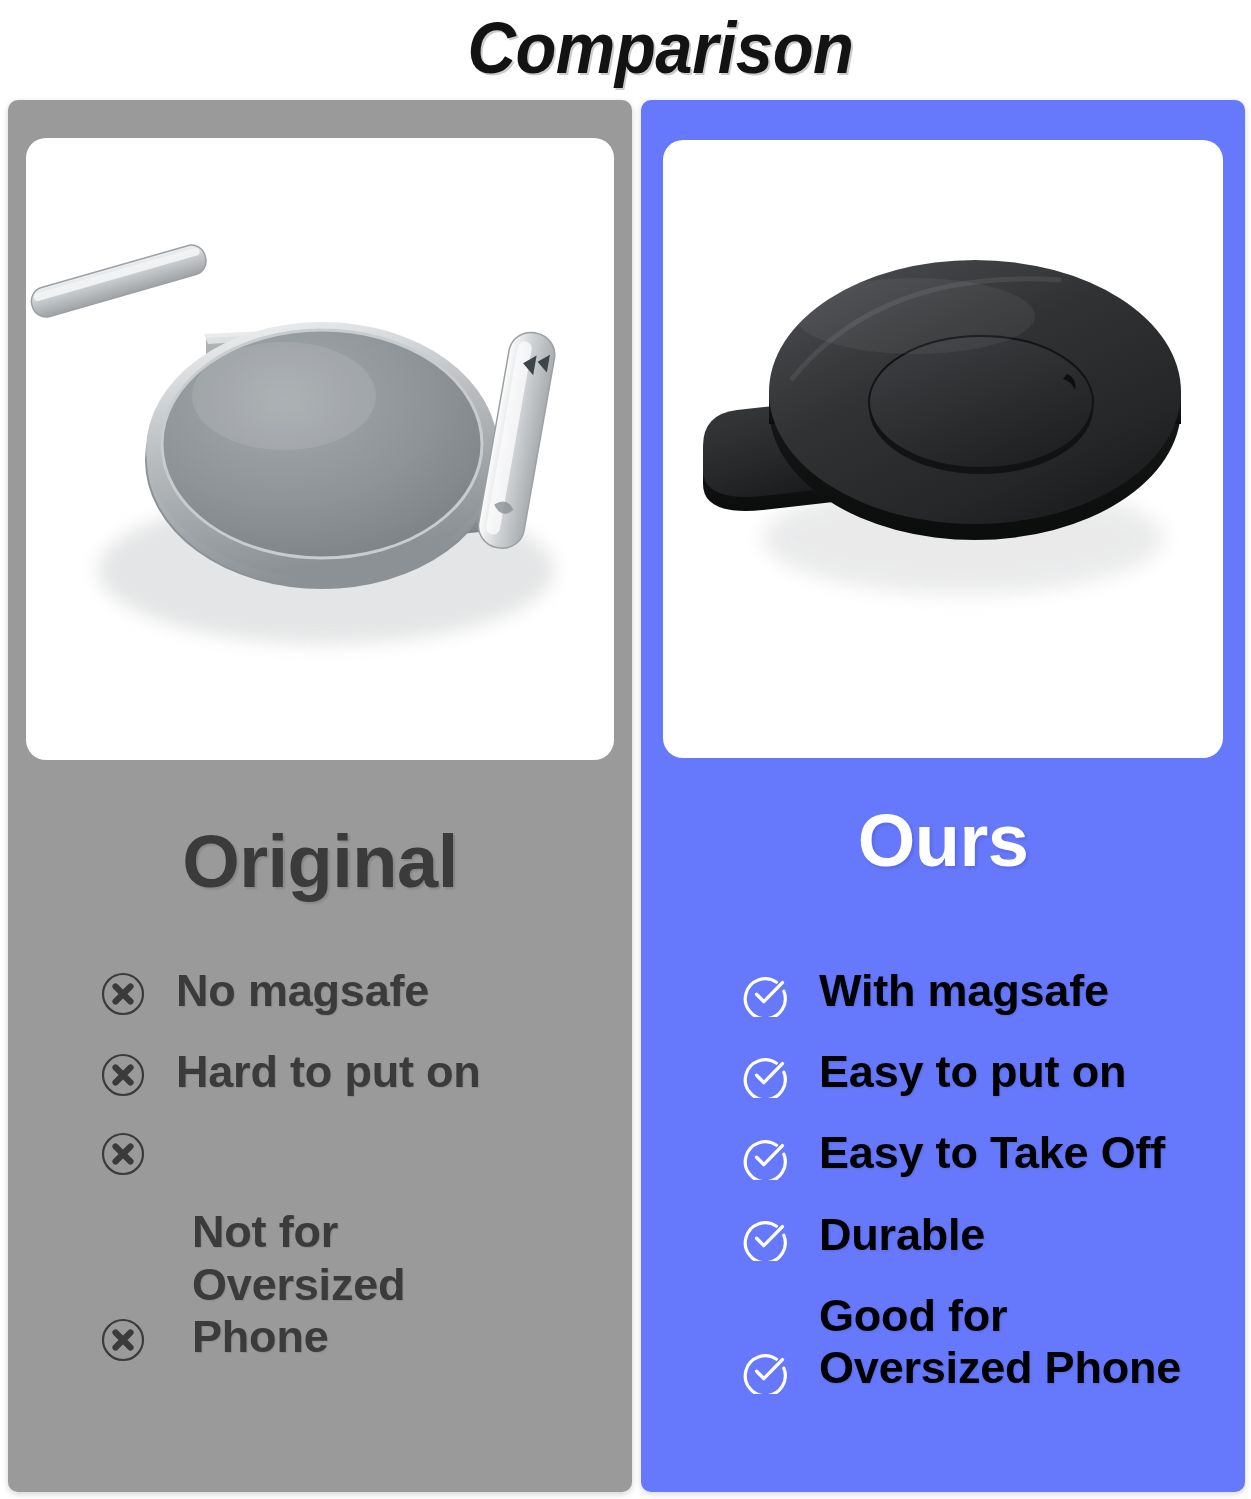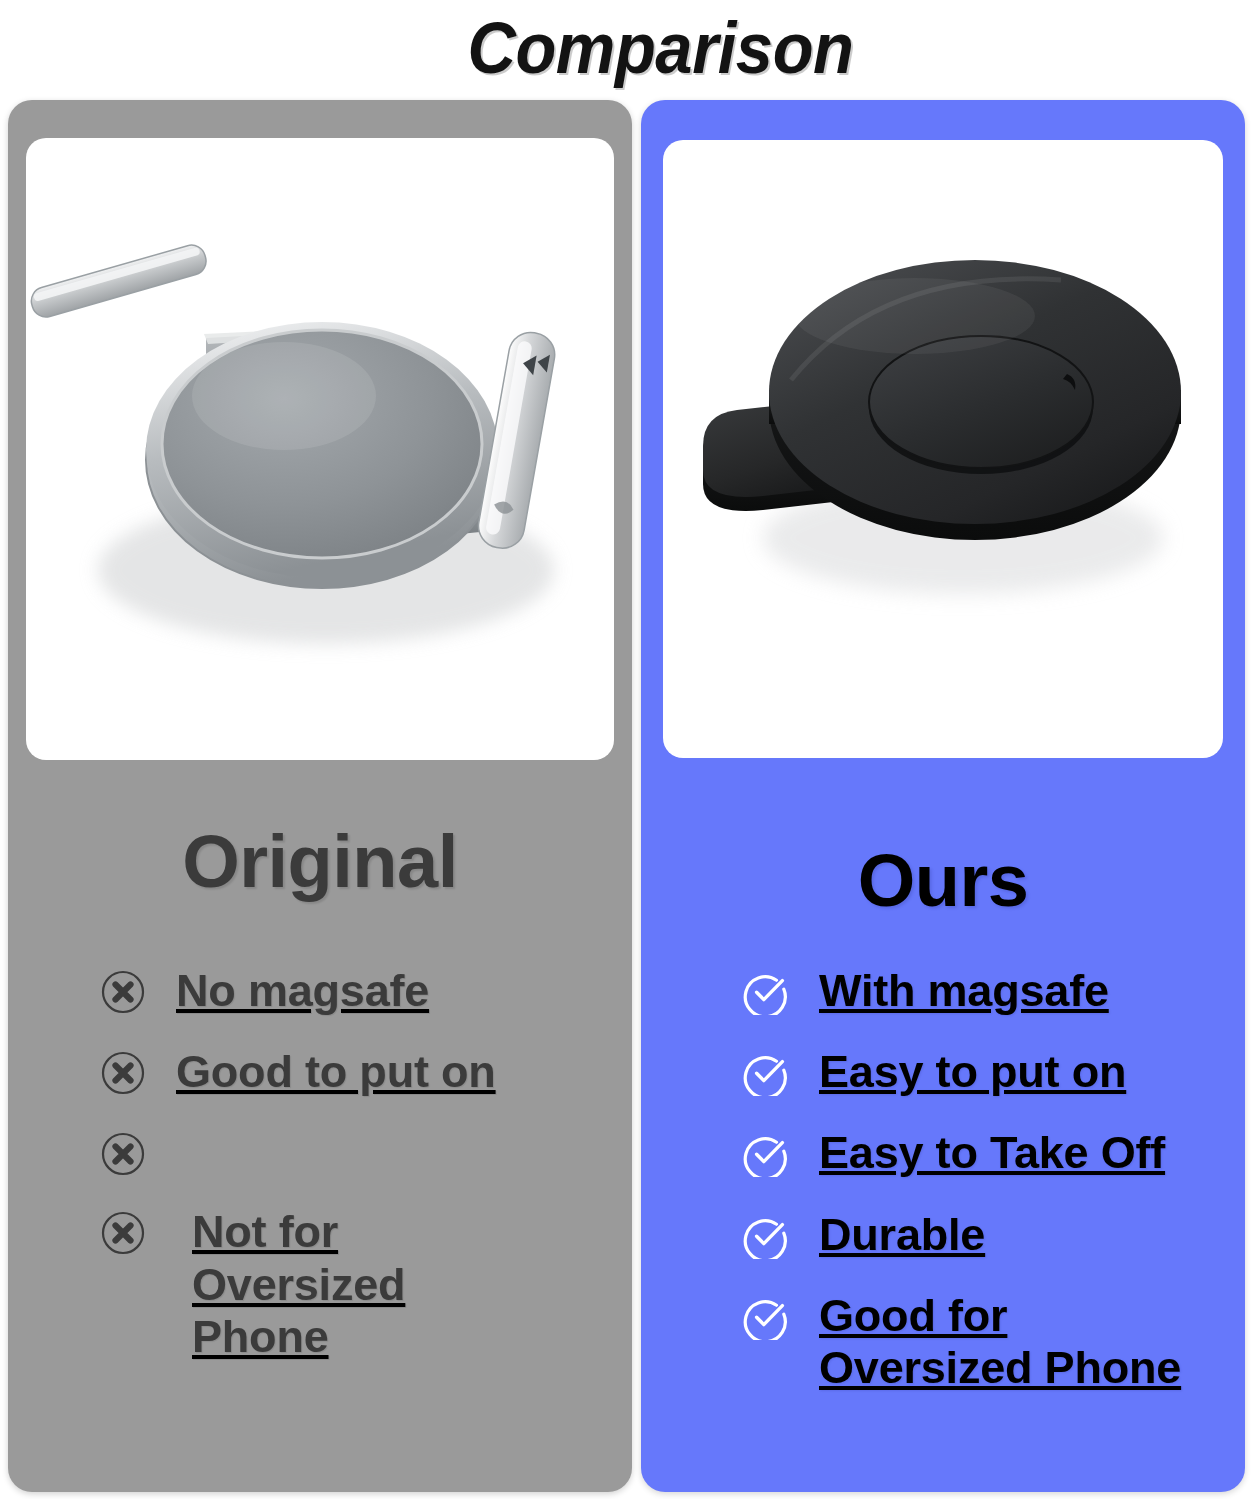--- a/index.html
+++ b/index.html
@@ -45,21 +45,21 @@
   .panels {
     position: absolute;
     top: 100px;
     left: 0;
     width: 1251px;
     height: 1399px;
   }
   .panel {
     position: absolute;
     top: 0;
-    border-radius: 24px;
+    border-radius: 10px;
     box-sizing: border-box;
     overflow: hidden;
     padding-left: 20px;
   }
   .panel-left {
     left: 8px;
     width: 624px;
     height: 1392px;
     background: #9a9a9a;
     box-shadow: 0 2px 6px rgba(0,0,0,0.18);
@@ -103,22 +103,22 @@
     font-weight: 700;
     line-height: 1;
     letter-spacing: -0.5px;
   }
   .panel-left .panel-heading {
     top: 725px;
     color: #3b3b3b;
     text-shadow: 2px 2px 2px rgba(0,0,0,0.12);
   }
   .panel-right .panel-heading {
-    top: 744px;
-    color: #000000;
+    top: 704px;
+    color: #ffffff;
     text-shadow: 2px 2px 3px rgba(40,50,150,0.22);
   }
 
   
   .feature-list {
     position: absolute;
     left: 0;
     width: 100%;
     box-sizing: border-box;
   }
@@ -127,23 +127,22 @@
     padding-left: 92px;
     padding-right: 16px;
   }
   .panel-right .feature-list {
     top: 865px;
     padding-left: 102px;
     padding-right: 16px;
   }
   .feature-item {
     display: flex;
-    align-items: flex-start;
+    align-items: flex-end;
     margin-bottom: 29px;
-    text-decoration: underline;
   }
   .feature-icon {
     flex: 0 0 auto;
     width: 46px;
     height: 46px;
     margin-top: 4px;
     margin-right: 30px;
   }
   .feature-icon svg { display: block; width: 46px; height: 46px; }
 
@@ -263,21 +262,21 @@
         <span class="feature-label">No magsafe</span>
       </div>
 
       <div class="feature-item">
         <span class="feature-icon">
           <svg viewBox="0 0 46 46" xmlns="http://www.w3.org/2000/svg">
             <circle cx="23" cy="23" r="20" fill="none" stroke="#3b3b3b" stroke-width="2.2"></circle>
             <path d="M15.5 15.5 L30.5 30.5 M30.5 15.5 L15.5 30.5" stroke="#3b3b3b" stroke-width="6.2" stroke-linecap="round"></path>
           </svg>
         </span>
-        <span class="feature-label">Good to put on</span>
+        <span class="feature-label">Hard to put on</span>
       </div>
 
       <div class="feature-item">
         <span class="feature-icon">
           <svg viewBox="0 0 46 46" xmlns="http://www.w3.org/2000/svg">
             <circle cx="23" cy="23" r="20" fill="none" stroke="#3b3b3b" stroke-width="2.2"></circle>
             <path d="M15.5 15.5 L30.5 30.5 M30.5 15.5 L15.5 30.5" stroke="#3b3b3b" stroke-width="6.2" stroke-linecap="round"></path>
           </svg>
         </span>
       </div>

